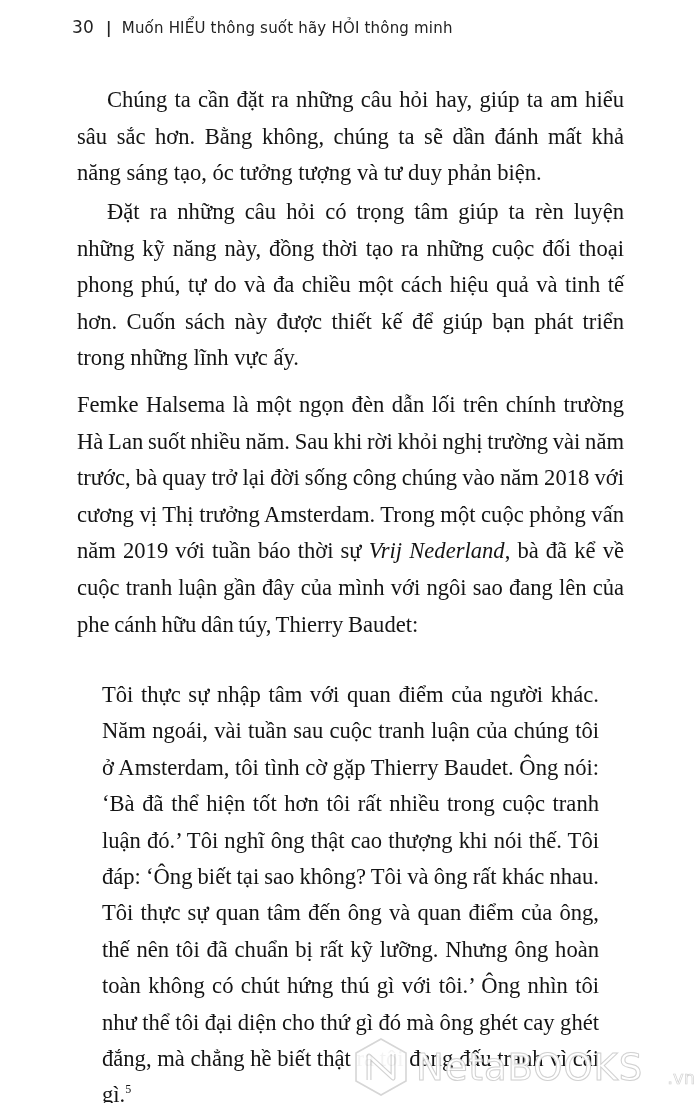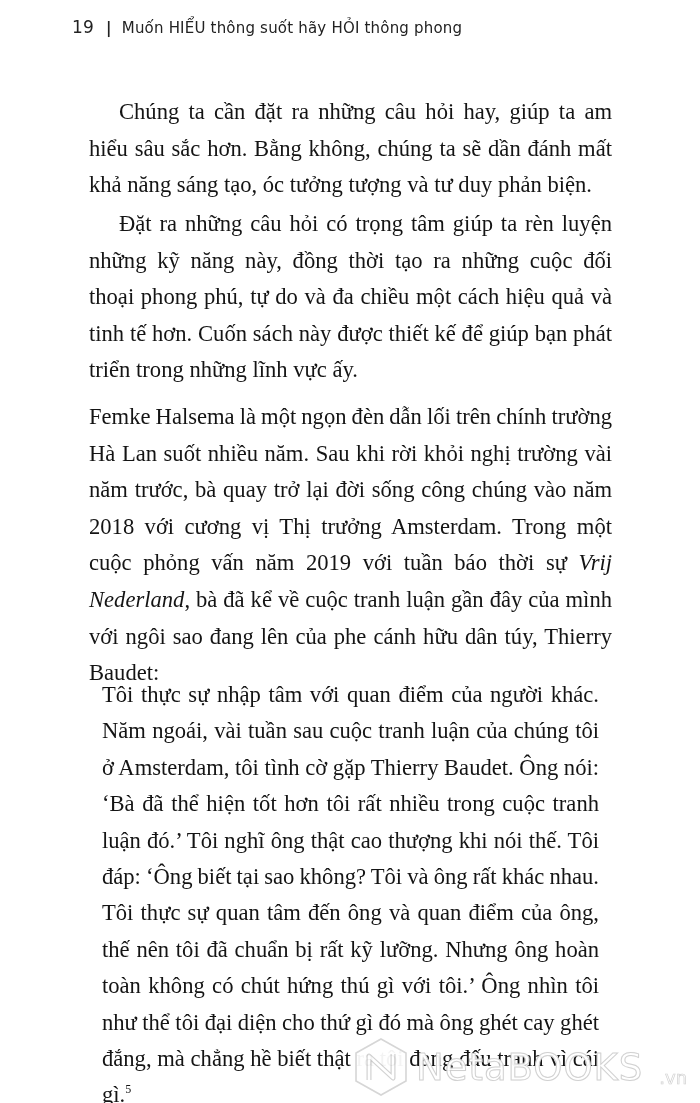--- a/index.html
+++ b/index.html
@@ -32,21 +32,21 @@
       left: 73px;
       width: 555px;
       font-family: "Liberation Serif", serif;
       font-size: 22.6px;
       line-height: 36.6px;
       color: #141414;
       text-align: justify;
       text-align-last: left;
       hyphens: none;
     }
-    .body-text p { margin: 16px; }
+    .body-text p { margin: 4px; }
     .para1 { top: 78px; text-indent: 30px; }
     .para2 { top: 190px; text-indent: 30px; }
     .para3 { top: 383px; text-indent: 0; word-spacing: -1px; }
     .quote {
       position: absolute;
       left: 102px;
       top: 677px;
       width: 497px;
       font-family: "Liberation Serif", serif;
       font-size: 22.6px;
@@ -76,30 +76,30 @@
       color: #ffffff;
       letter-spacing: 1px;
       -webkit-text-stroke: 1px #cfcfcf;
       text-shadow: 0 0 2px rgba(0,0,0,0.08);
     }
     .watermark .tld {
       font-family: "DejaVu Sans", sans-serif;
       font-size: 18px;
       color: #ffffff;
       -webkit-text-stroke: 0.7px #cfcfcf;
-      margin-left: 10px;
+      margin-left: 18px;
       align-self: flex-end;
       margin-bottom: 10px;
     }
   </style>
 </head>
 <body>
 
 <div class="running-header">
-  <span class="page-num">19</span><span class="sep">|</span><span>Muốn HIỂU thông suốt hãy HỎI thông phong</span>
+  <span class="page-num">30</span><span class="sep">|</span><span>Muốn HIỂU thông suốt hãy HỎI thông minh</span>
 </div>
 
 <div class="body-text para1">
   <p>Chúng ta cần đặt ra những câu hỏi hay, giúp ta am hiểu sâu sắc hơn. Bằng không, chúng ta sẽ dần đánh mất khả năng sáng tạo, óc tưởng tượng và tư duy phản biện.</p>
 </div>
 
 <div class="body-text para2">
   <p>Đặt ra những câu hỏi có trọng tâm giúp ta rèn luyện những kỹ năng này, đồng thời tạo ra những cuộc đối thoại phong phú, tự do và đa chiều một cách hiệu quả và tinh tế hơn. Cuốn sách này được thiết kế để giúp bạn phát triển trong những lĩnh vực ấy.</p>
 </div>
 

